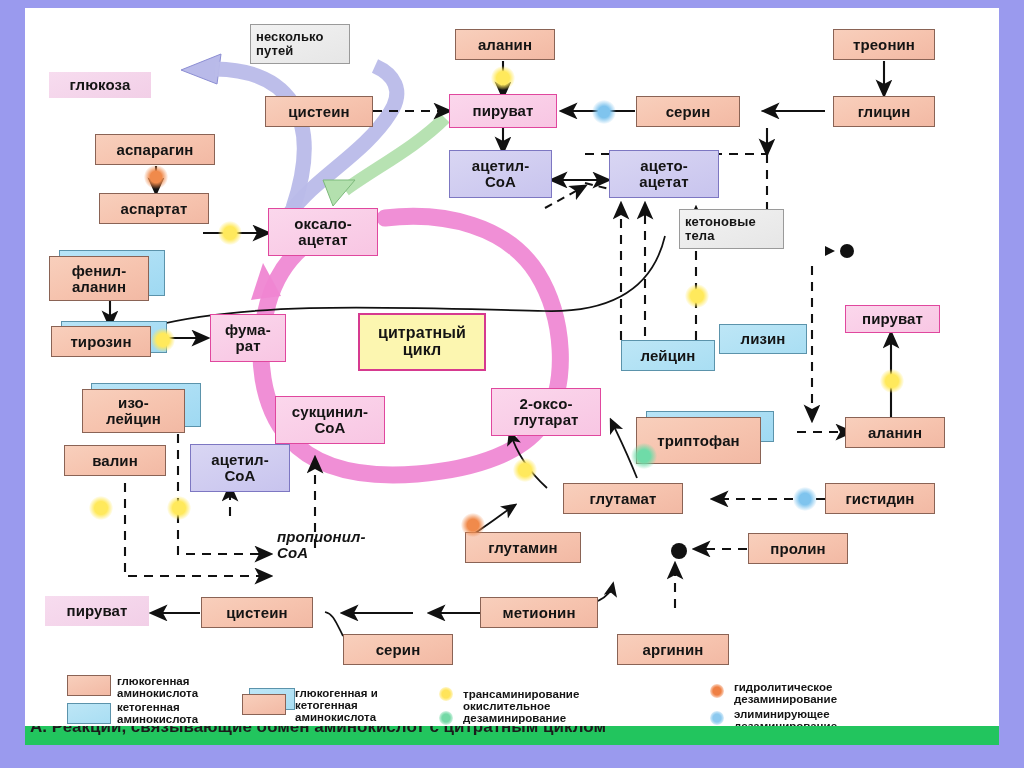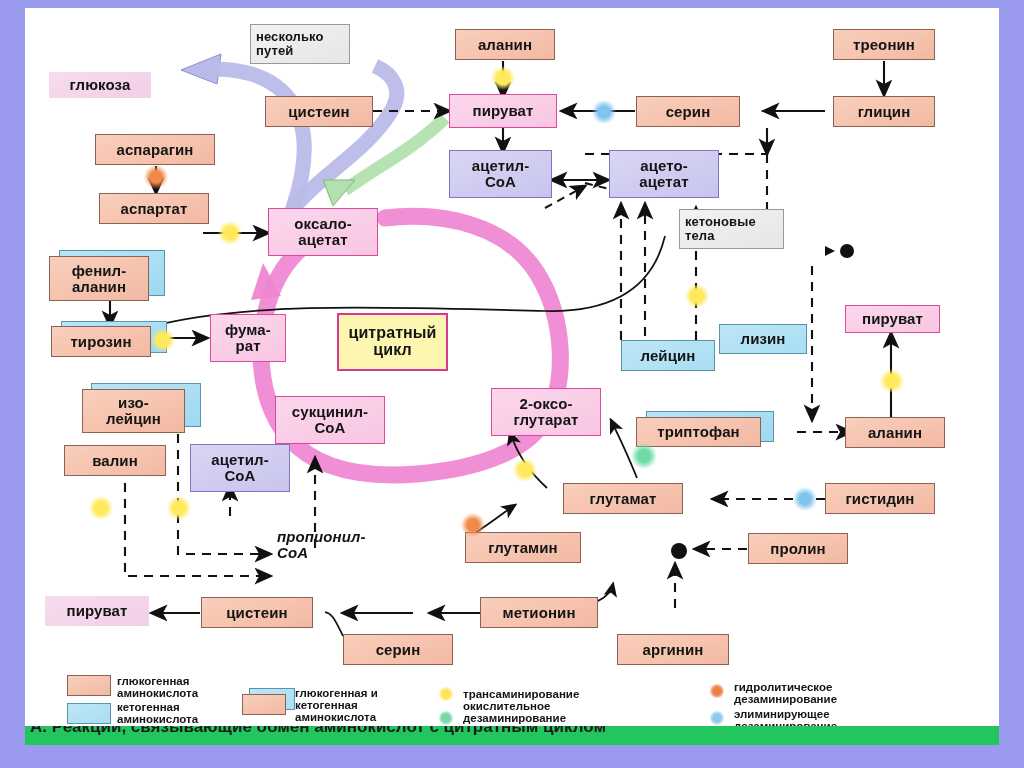--- a/index.html
+++ b/index.html
@@ -297,21 +297,21 @@
     <div class="node lav" style="left:165px;top:436px;width:100px;height:48px;">
       <span>ацетил-
 CoA</span>
     </div>
 
     <div class="node plain" style="left:248px;top:514px;width:120px;height:46px;font-size:15px;font-style:italic;">
       <span>пропионил-
 CoA</span>
     </div>
 
-    <div class="node yellowbox" style="left:312px;top:305px;width:111px;height:58px;">
+    <div class="node yellowbox" style="left:333px;top:305px;width:128px;height:58px;">
       <span>цитратный
 цикл</span>
     </div>
 
     <div class="node aa" style="left:430px;top:21px;width:100px;height:31px;">
       <span>аланин</span>
     </div>
 
     <div class="node aa" style="left:808px;top:21px;width:102px;height:31px;">
       <span>треонин</span>
@@ -360,21 +360,21 @@
 
     <div class="node keto" style="left:596px;top:332px;width:94px;height:31px;">
       <span>лейцин</span>
     </div>
 
     <div class="node keto" style="left:694px;top:316px;width:88px;height:30px;">
       <span>лизин</span>
     </div>
 
     <div class="dual-back" style="left:621px;top:403px;width:128px;height:31px;"></div>
-    <div class="node aa" style="left:611px;top:409px;width:125px;height:30px;">
+    <div class="node aa" style="left:611px;top:409px;width:125px;height:47px;">
       <span>триптофан</span>
     </div>
 
     <div class="node aa" style="left:538px;top:475px;width:120px;height:31px;">
       <span>глутамат</span>
     </div>
 
     <div class="node aa" style="left:440px;top:524px;width:116px;height:31px;">
       <span>глутамин</span>
     </div>

